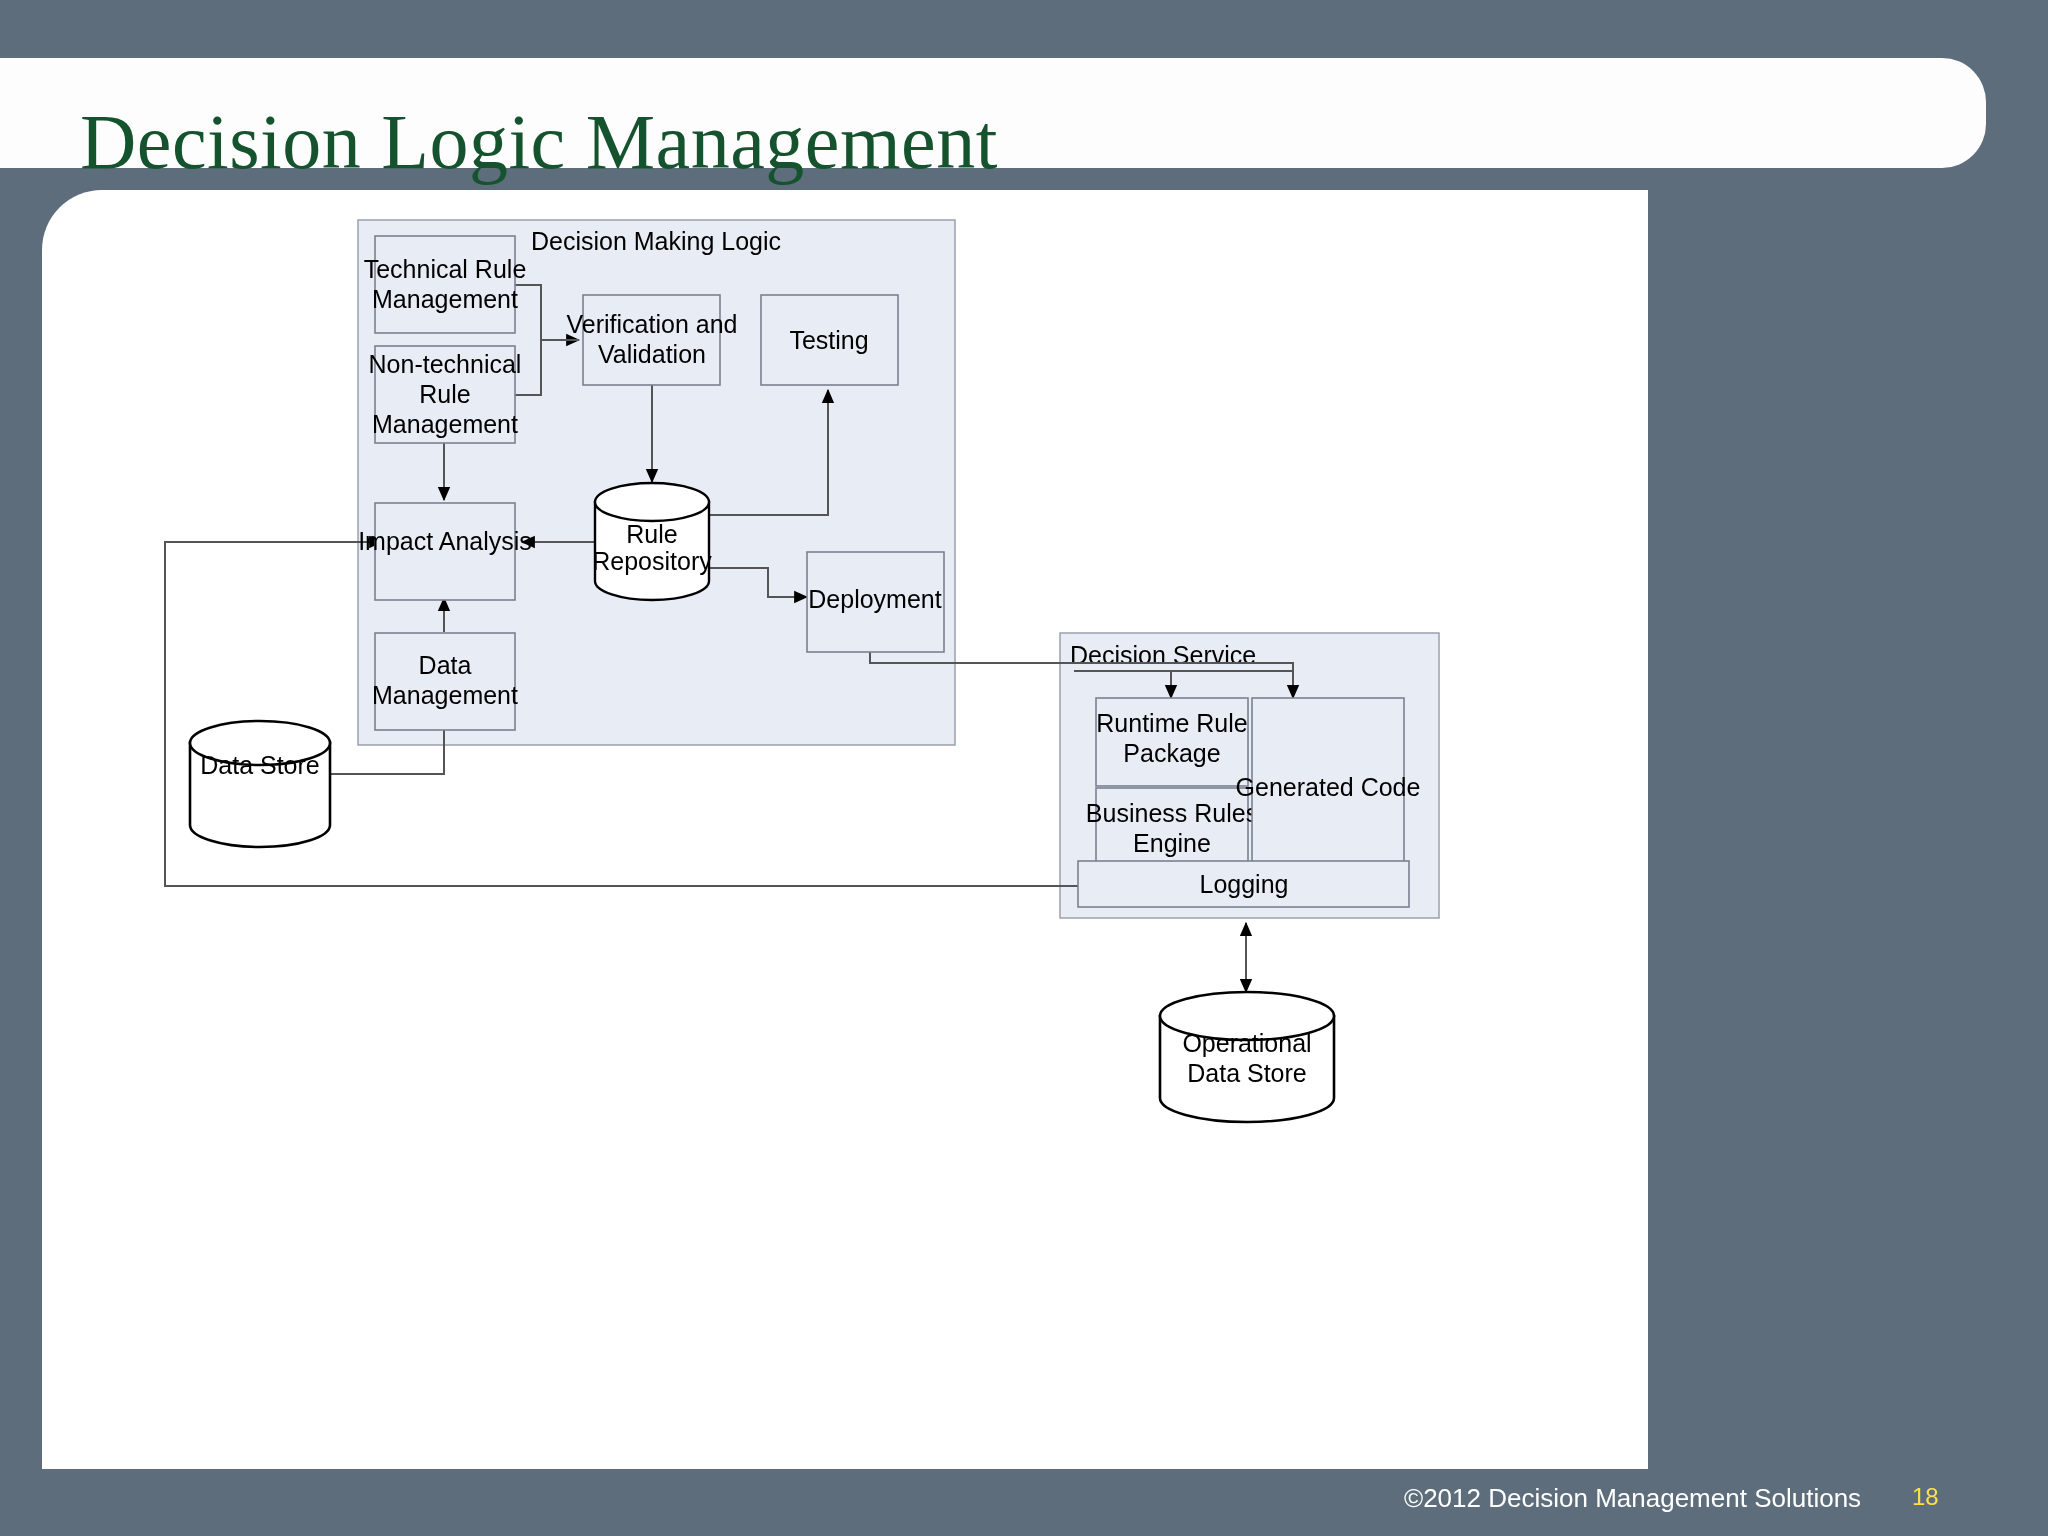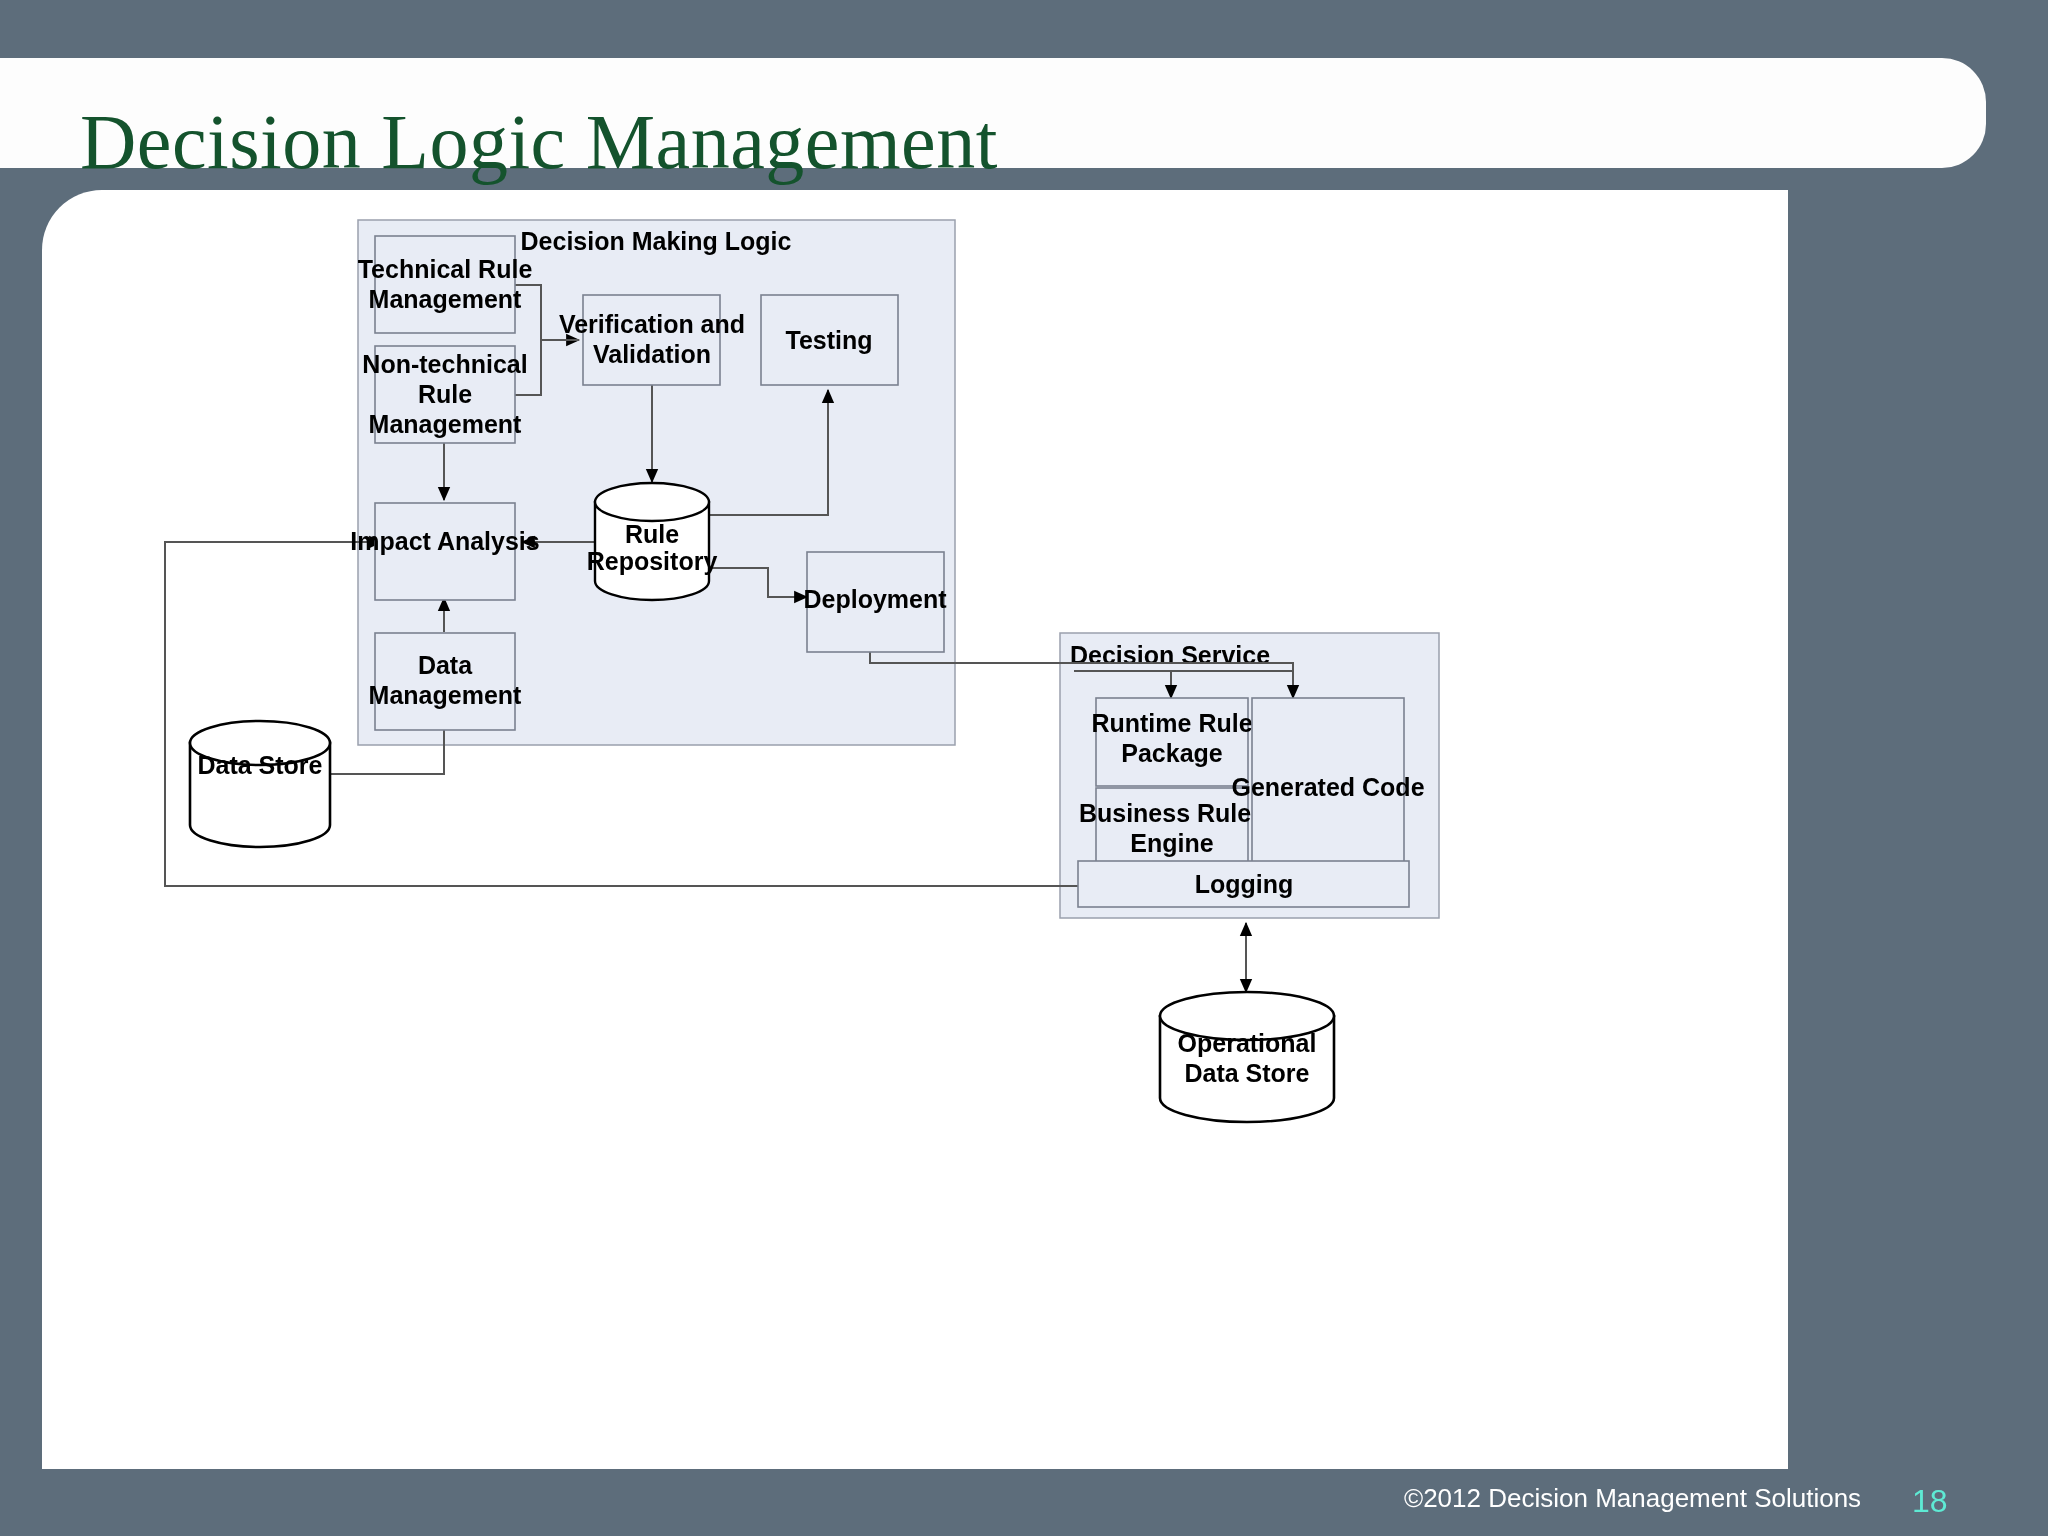--- a/index.html
+++ b/index.html
@@ -28,46 +28,45 @@
     font-family: "Liberation Serif", serif;
     font-size: 78px;
     color: #14532d;
     letter-spacing: 0.5px;
     white-space: nowrap;
   }
   
   #body-panel {
     position: absolute;
     left: 42px; top: 190px;
-    width: 1746px; height: 1290px;
+    width: 1606px; height: 1290px;
     background: #ffffff;
     border-radius: 60px 0 0 0;
     overflow: hidden;
-    font-weight: bold;
   }
   #diagram { position: absolute; left: 0; top: 0; }
   
   #footer {
     position: absolute;
     left: 0; bottom: 0;
     width: 2048px; height: 67px;
     background: #5d6d7b;
   }
   #footer-copyright {
     position: absolute;
     left: 1404px; top: 14px;
     font-size: 26px;
     color: #ffffff;
     white-space: nowrap;
   }
   #footer-pagenum {
     position: absolute;
     left: 1912px; top: 14px;
-    font-size: 32px;
-    color: #5eead4;
+    font-size: 24px;
+    color: #fde047;
   }
   
   .nodelabel { font-family: "Liberation Sans", sans-serif; font-size: 25px; fill: #000000; }
   .grouplabel { font-family: "Liberation Sans", sans-serif; font-size: 25px; fill: #000000; }
 </style>
 </head>
 <body>
 
 <div id="slide">
 

